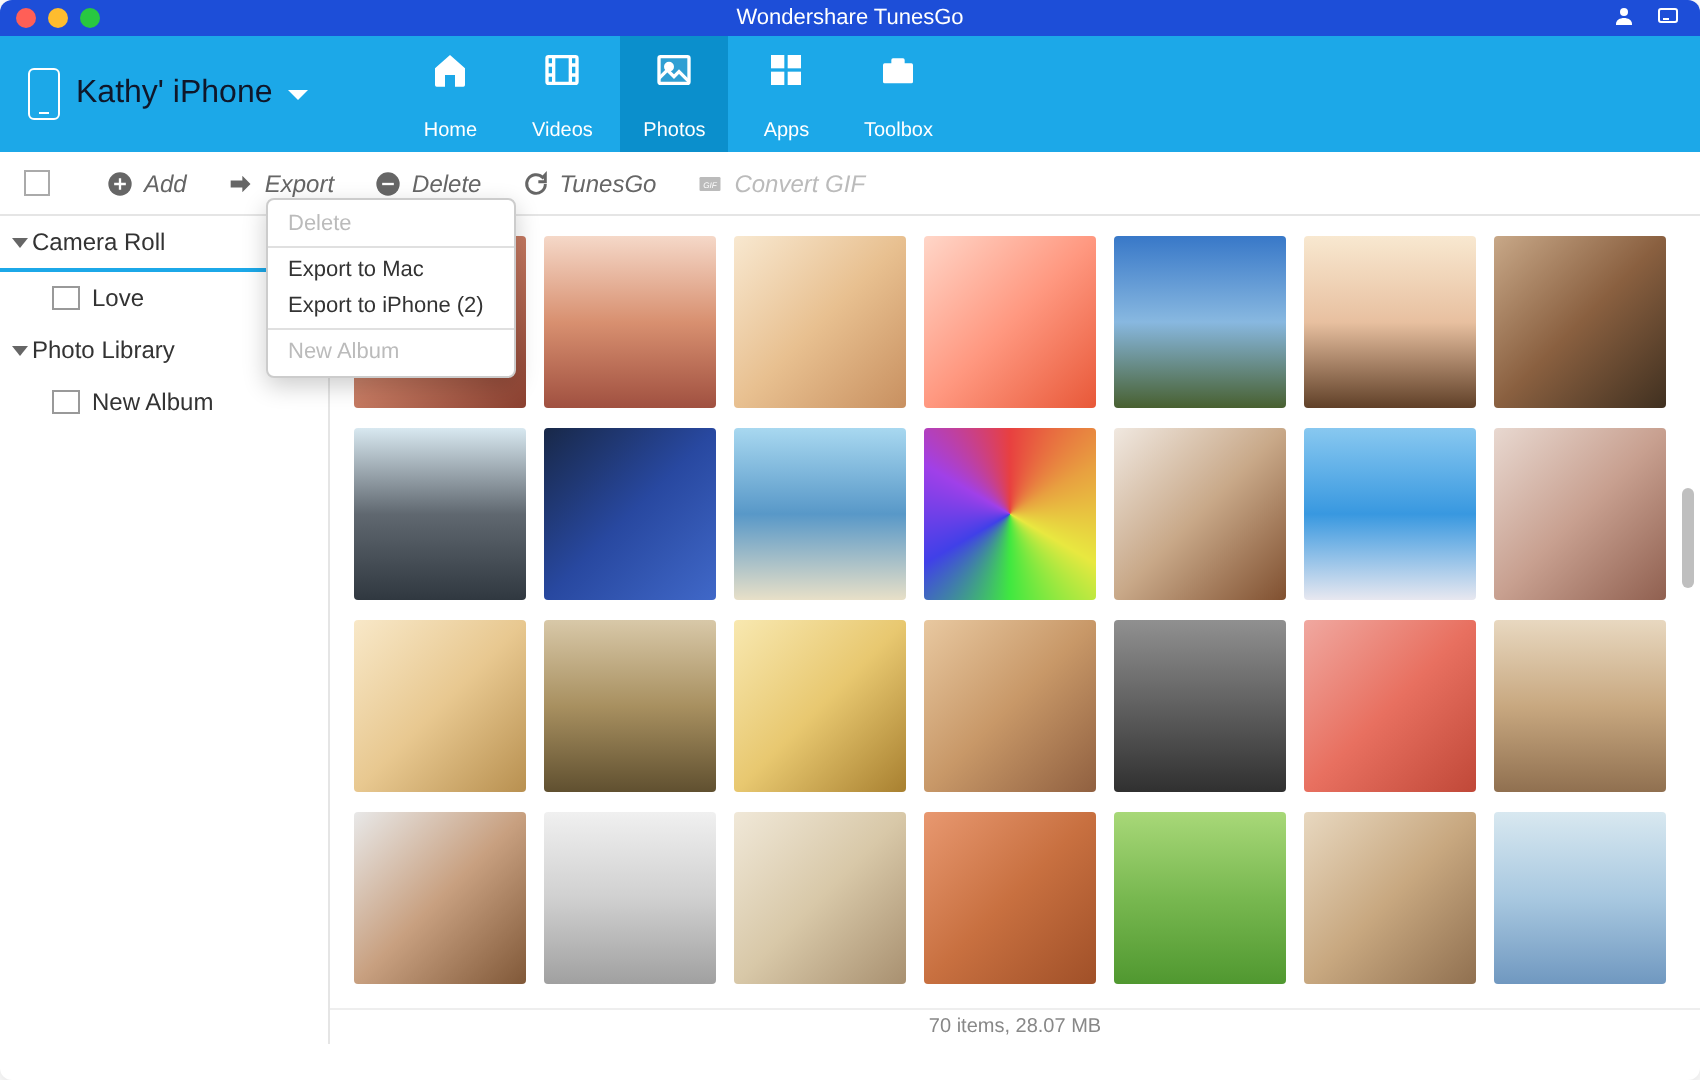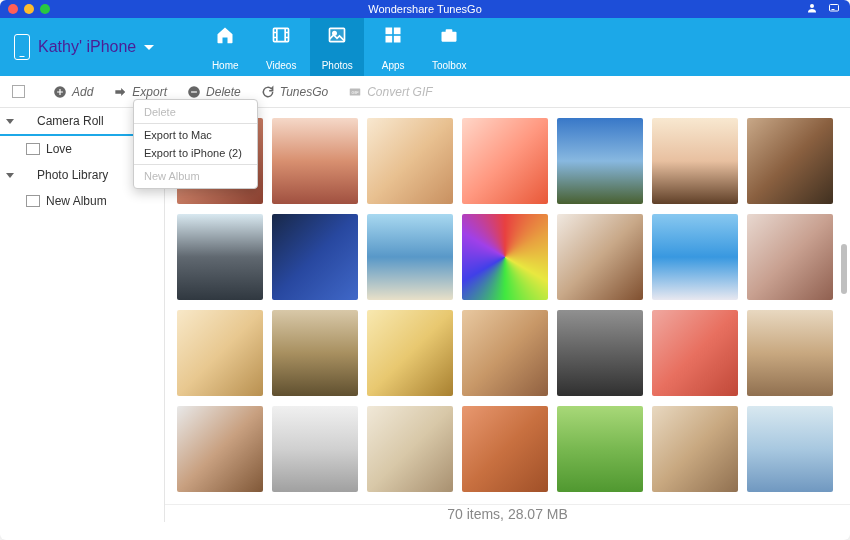--- a/index.html
+++ b/index.html
@@ -7,51 +7,51 @@
 
 
 .titlebar { height: 18px; background: #1d4ed8; position: relative; display: flex; align-items: center; justify-content: center; font-size: 11px; color: #fff; }
 .traffic { position: absolute; left: 8px; top: 4px; display: flex; gap: 6px; }
 .traffic span { width: 10px; height: 10px; border-radius: 50%; display: block; }
 .tr-red { background: #FF5F57; } .tr-yellow { background: #FEBC2E; } .tr-green { background: #28C840; }
 .titlebar-right { position: absolute; right: 10px; top: 2px; display: flex; gap: 10px; color: #fff; font-size: 12px; }
 
 
 .header { height: 58px; background: #1CA8E8; display: flex; align-items: center; padding: 0 14px; gap: 4px; }
-.device { display: flex; align-items: center; color: #4c1d95; font-size: 16px; gap: 8px; padding-right: 20px; cursor: pointer; }
+.device { display: flex; align-items: center; color: #0f172a; font-size: 16px; gap: 8px; padding-right: 20px; cursor: pointer; }
 .device-icon { width: 16px; height: 26px; border: 1.5px solid #fff; border-radius: 3px; position: relative; }
 .device-icon::after { content: ''; position: absolute; bottom: 2px; left: 50%; transform: translateX(-50%); width: 5px; height: 1.5px; background: #fff; }
 .caret-down { width: 0; height: 0; border-left: 5px solid transparent; border-right: 5px solid transparent; border-top: 5px solid #fff; }
 .nav { display: flex; gap: 2px; margin-left: 20px; }
 .nav-item { width: 54px; height: 58px; display: flex; flex-direction: column; align-items: center; justify-content: center; gap: 14px; color: #fff; font-size: 10px; cursor: pointer; }
 .nav-item.active { background: #0B8FCC; }
 .nav-icon { width: 24px; height: 22px; display: flex; align-items: center; justify-content: center; }
 
 
 .toolbar { height: 32px; display: flex; align-items: center; padding: 0 12px; gap: 20px; border-bottom: 1px solid #e5e5e5; font-size: 12px; color: #666; }
 .tool { display: flex; align-items: center; gap: 5px; cursor: pointer; font-style: italic; }
 .tool.disabled { color: #bbb; cursor: default; }
 .check { width: 13px; height: 13px; border: 1px solid #aaa; background: #fff; margin-right: 8px; }
 
 
 .body { display: flex; height: 414px; }
 .sidebar { width: 165px; border-right: 1px solid #e5e5e5; padding-top: 0; font-size: 12px; color: #333; }
-.side-group { padding: 6px 8px 6px 6px; display: flex; align-items: center; gap: 21px; cursor: pointer; }
+.side-group { padding: 6px 8px 6px 6px; display: flex; align-items: center; gap: 0; cursor: pointer; }
 .side-group.selected { border-bottom: 2px solid #1CA8E8; }
 .side-item { padding: 6px 8px 6px 26px; display: flex; align-items: center; gap: 6px; cursor: pointer; }
 .tri { width: 0; height: 0; border-left: 4px solid transparent; border-right: 4px solid transparent; border-top: 5px solid #666; margin-right: 2px; }
 .mini-icon { width: 14px; height: 12px; border: 1px solid #999; display: inline-block; position: relative; }
 .mini-icon.dotted { border-style: dashed; }
 .mini-icon.trash { border-radius: 0 0 2px 2px; border-top-width: 2px; width: 12px; }
 
 
 .grid-wrap { flex: 1; display: flex; flex-direction: column; }
 .grid { flex: 1; padding: 10px 10px 0 12px; display: grid; grid-template-columns: repeat(7, 86px); grid-auto-rows: 86px; gap: 10px 9px; overflow: hidden; align-content: start; }
 .thumb { width: 86px; height: 86px; background: #ccc; border-radius: 2px; }
-.status { height: 18px; text-align: center; font-size: 14px; color: #888; border-top: 1px solid #eee; line-height: 18px; }
+.status { height: 18px; text-align: center; font-size: 10px; color: #888; border-top: 1px solid #eee; line-height: 18px; }
 
 
 .ctx { position: absolute; left: 133px; top: 99px; width: 125px; background: #fff; border: 1px solid #ccc; border-radius: 4px; box-shadow: 0 4px 12px rgba(0,0,0,0.2); font-size: 11px; padding: 3px 0; z-index: 50; }
 .ctx-item { padding: 3px 10px; color: #333; cursor: pointer; }
 .ctx-item.disabled { color: #bbb; cursor: default; }
 .ctx-sep { height: 1px; background: #e0e0e0; margin: 2px 0; }
 
 
 .scroll { position: absolute; right: 3px; top: 244px; width: 6px; height: 50px; background: rgba(0,0,0,0.25); border-radius: 3px; }
 

